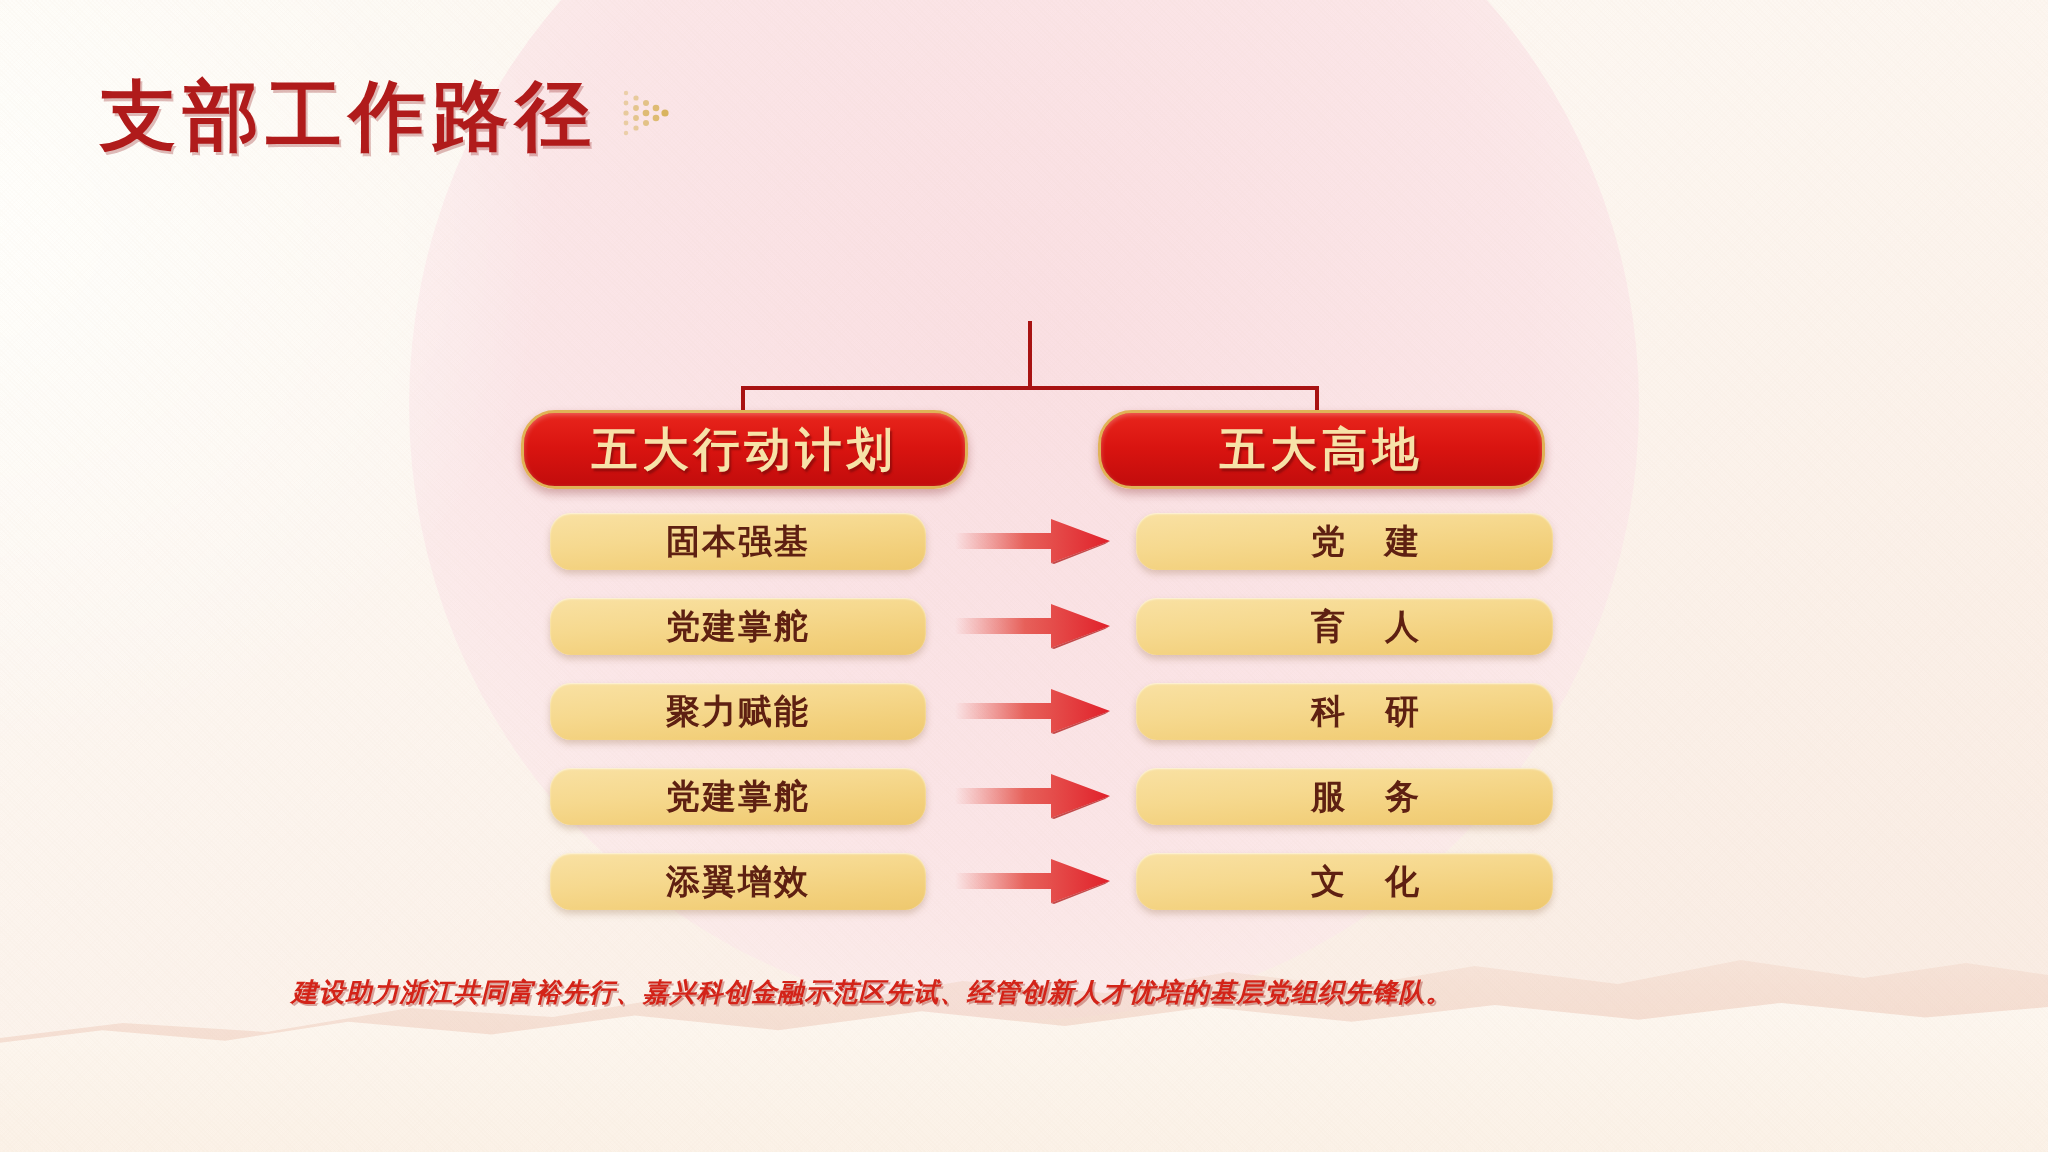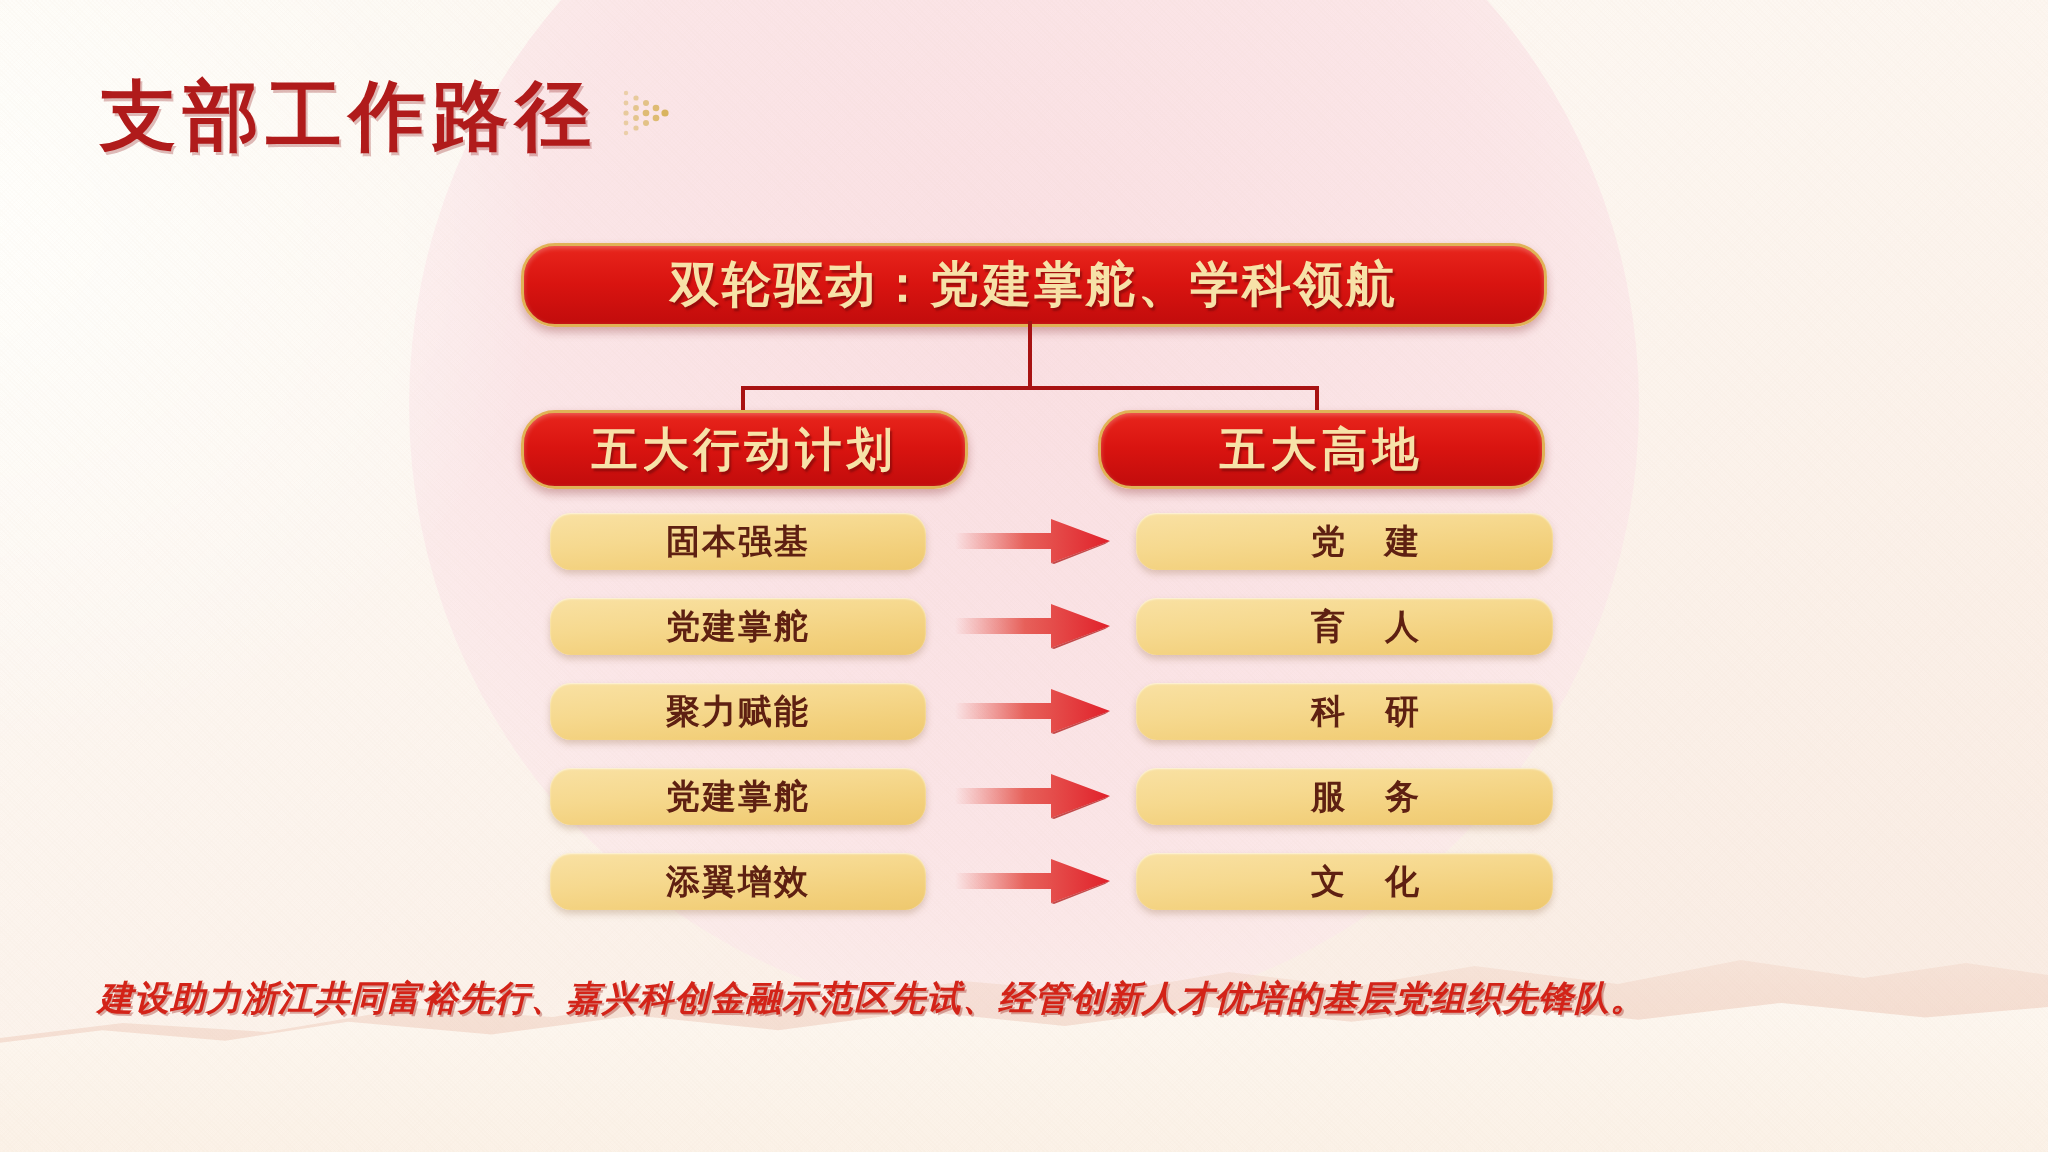--- a/index.html
+++ b/index.html
@@ -114,21 +114,21 @@
   .col-right .golditem{left:1136px;width:376px;letter-spacing:14px;text-indent:14px;padding-left:41px;}
 
   
   .arrow{position:absolute;left:955px;width:155px;height:48px;}
   .arrow svg{display:block;}
 
   
   #caption{
     position:absolute;left:0;top:975px;width:1744px;text-align:center;
     font-family:"DejaVu Sans","Liberation Sans",sans-serif;
-    font-weight:700;font-style:italic;font-size:35px;letter-spacing:1px;
+    font-weight:700;font-style:italic;font-size:26px;letter-spacing:1px;
     color:#d32318;
     text-shadow:2px 2px 0 rgba(150,22,14,.35);
     white-space:nowrap;
   }
 </style>
 </head>
 <body>
 
 <div id="bg-base"></div>
 <div id="bg-circle"></div>
@@ -157,21 +157,20 @@
         <circle cx="36" cy="23" r="3.3" opacity=".85"></circle>
         <circle cx="36" cy="33" r="3.3" opacity=".85"></circle>
         <circle cx="45" cy="28" r="3.6" opacity="1"></circle>
       </g>
     </svg>
   </div>
 </div>
 
 <div id="diagram">
 
-  <div id="banner-main" class="redbar">双轮驱动：党建掌舵、学科领航</div>
 
   <div class="conn" id="conn-v-top"></div>
   <div class="conn" id="conn-h"></div>
   <div class="conn" id="conn-v-l"></div>
   <div class="conn" id="conn-v-r"></div>
 
   <div id="head-right" class="redbar">五大高地</div>
 
   <div id="head-left" class="redbar">五大行动计划</div>
 

